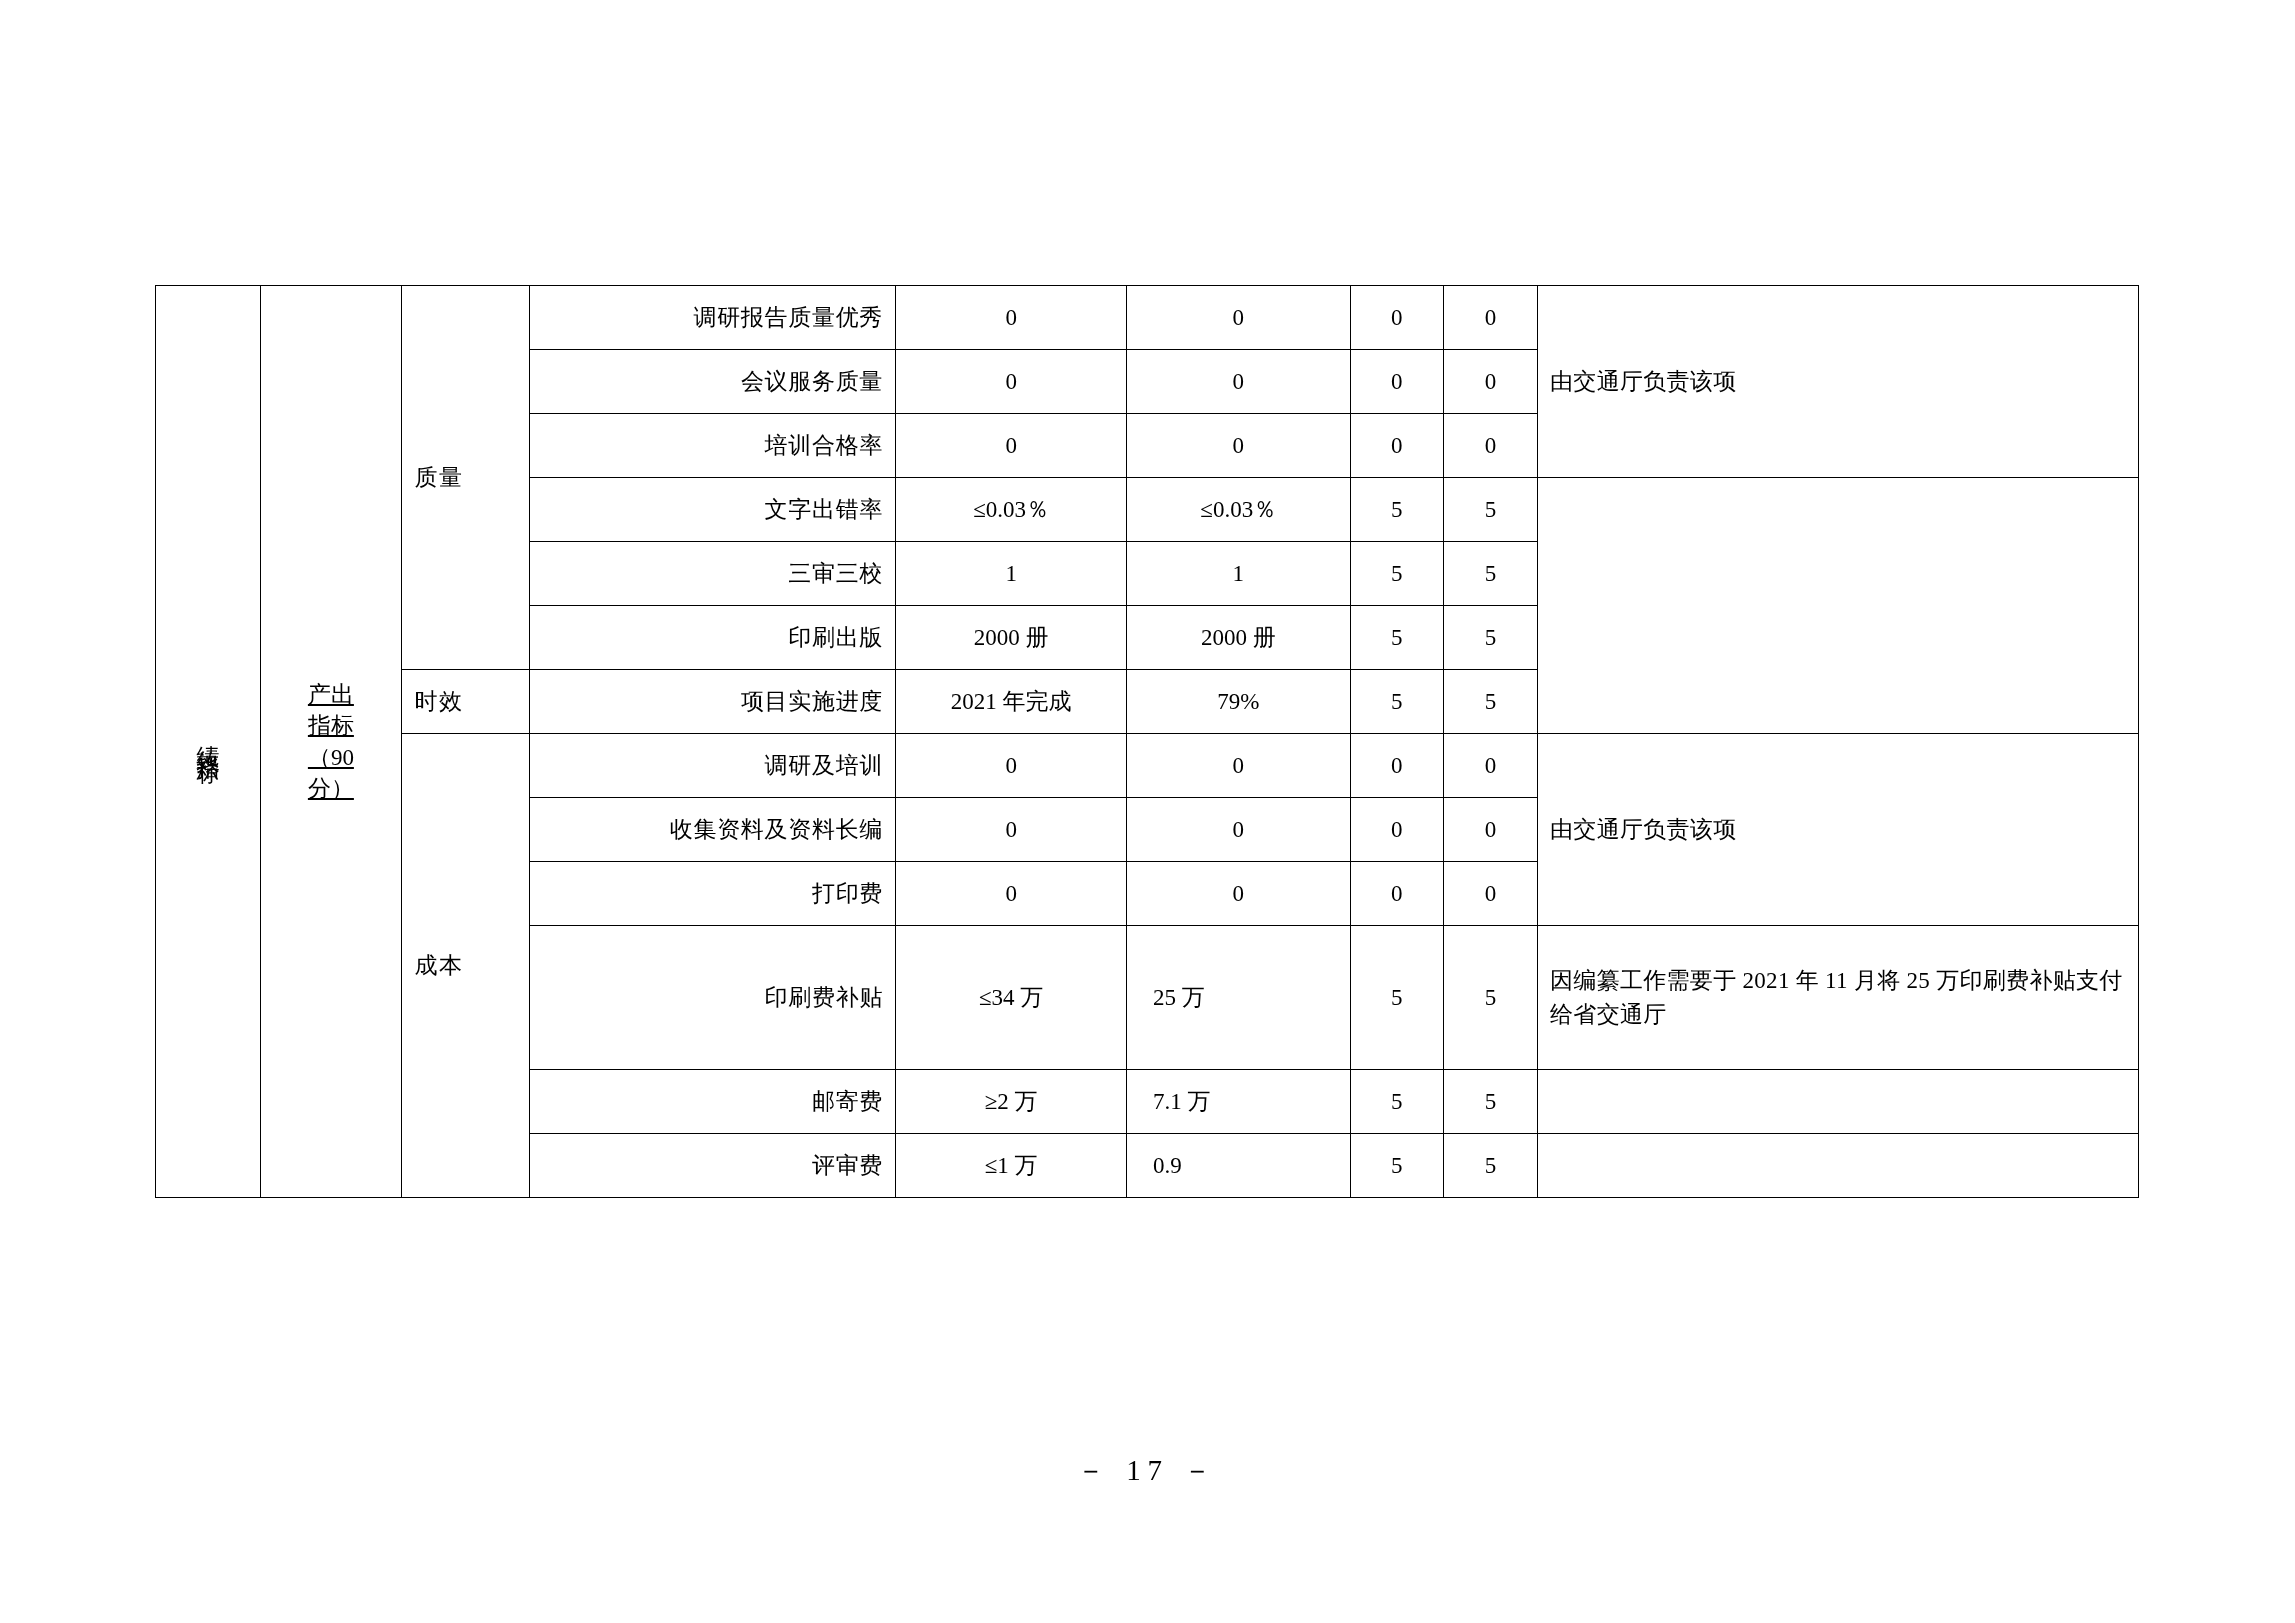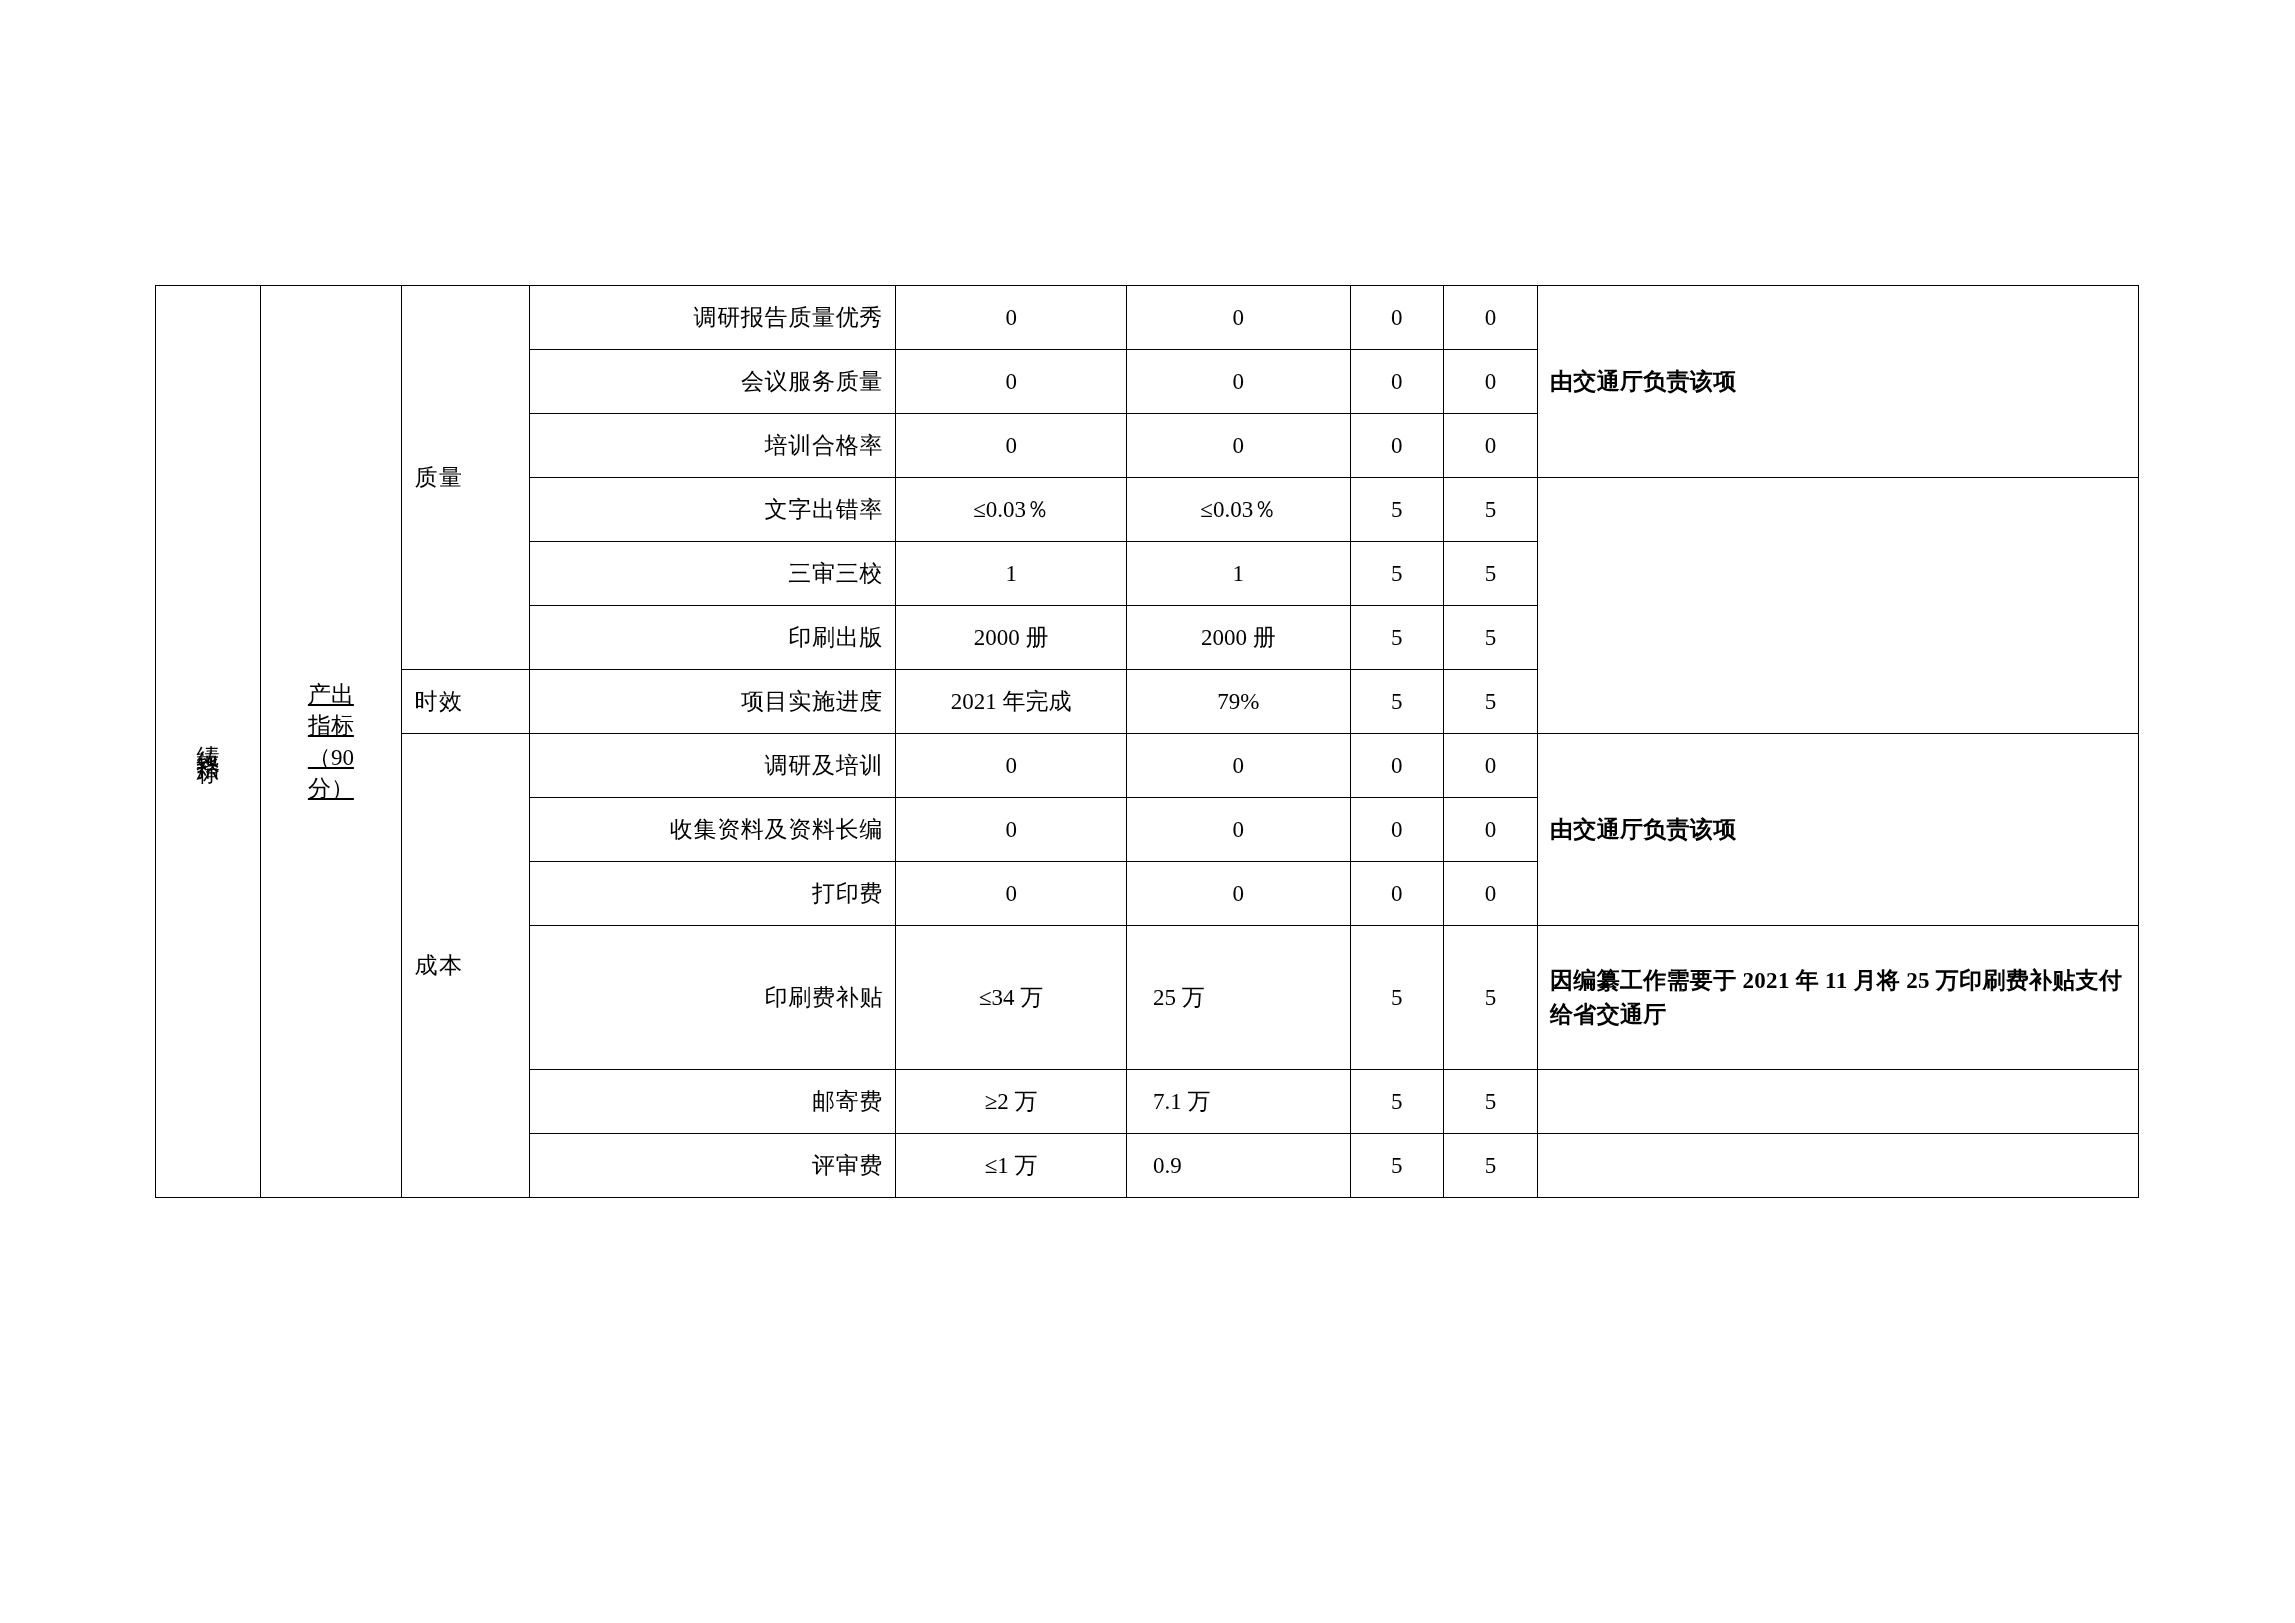--- a/index.html
+++ b/index.html
@@ -92,21 +92,20 @@
   }
   td.score {
     width: 68px;
     text-align: center;
   }
   td.note {
     text-align: left;
     padding-left: 17.7px;
     line-height: 1.55;
     letter-spacing: 0.3px;
-    font-weight: bold;
   }
   td.tall {
     height: 143px;
   }
   .page-number {
     position: absolute;
     left: 0;
     top: 1451px;
     width: 2295px;
     text-align: center;
@@ -248,15 +247,16 @@
           <td class="target">≤1 万</td>
           <td class="actual leftalign">0.9</td>
           <td class="score">5</td>
           <td class="score">5</td>
           <td class="note"></td>
         </tr>
       </tbody>
     </table>
   </div>
 
+  <div class="page-number">－ 17 －</div>
 
 </div>
 
 
 </body></html>

